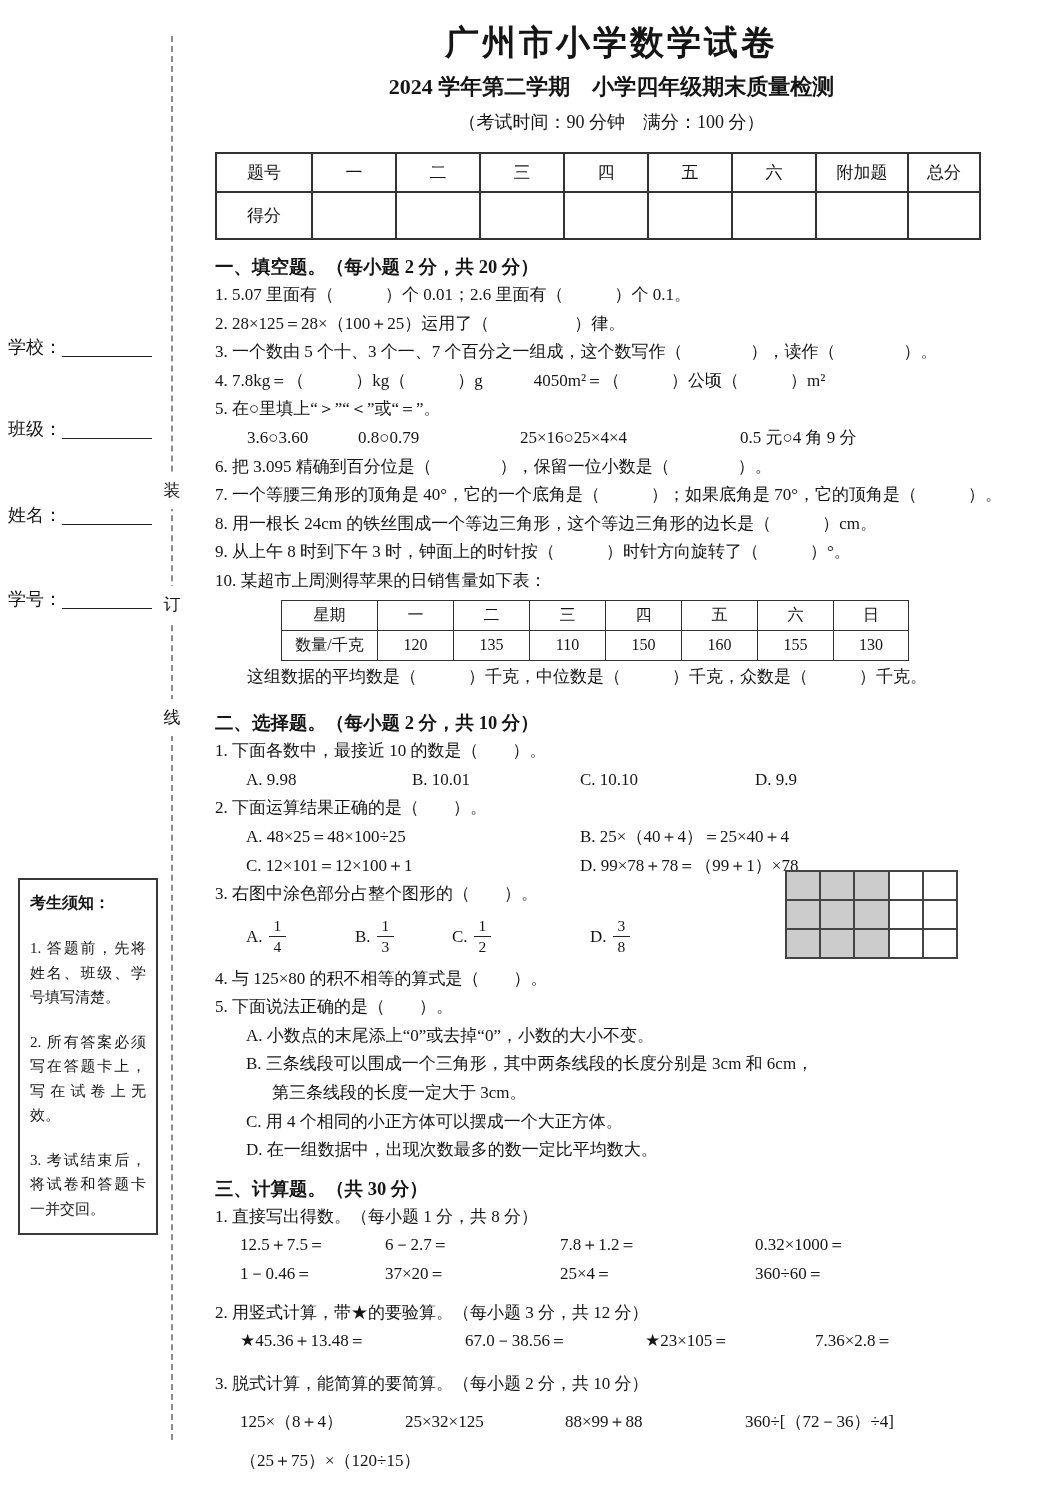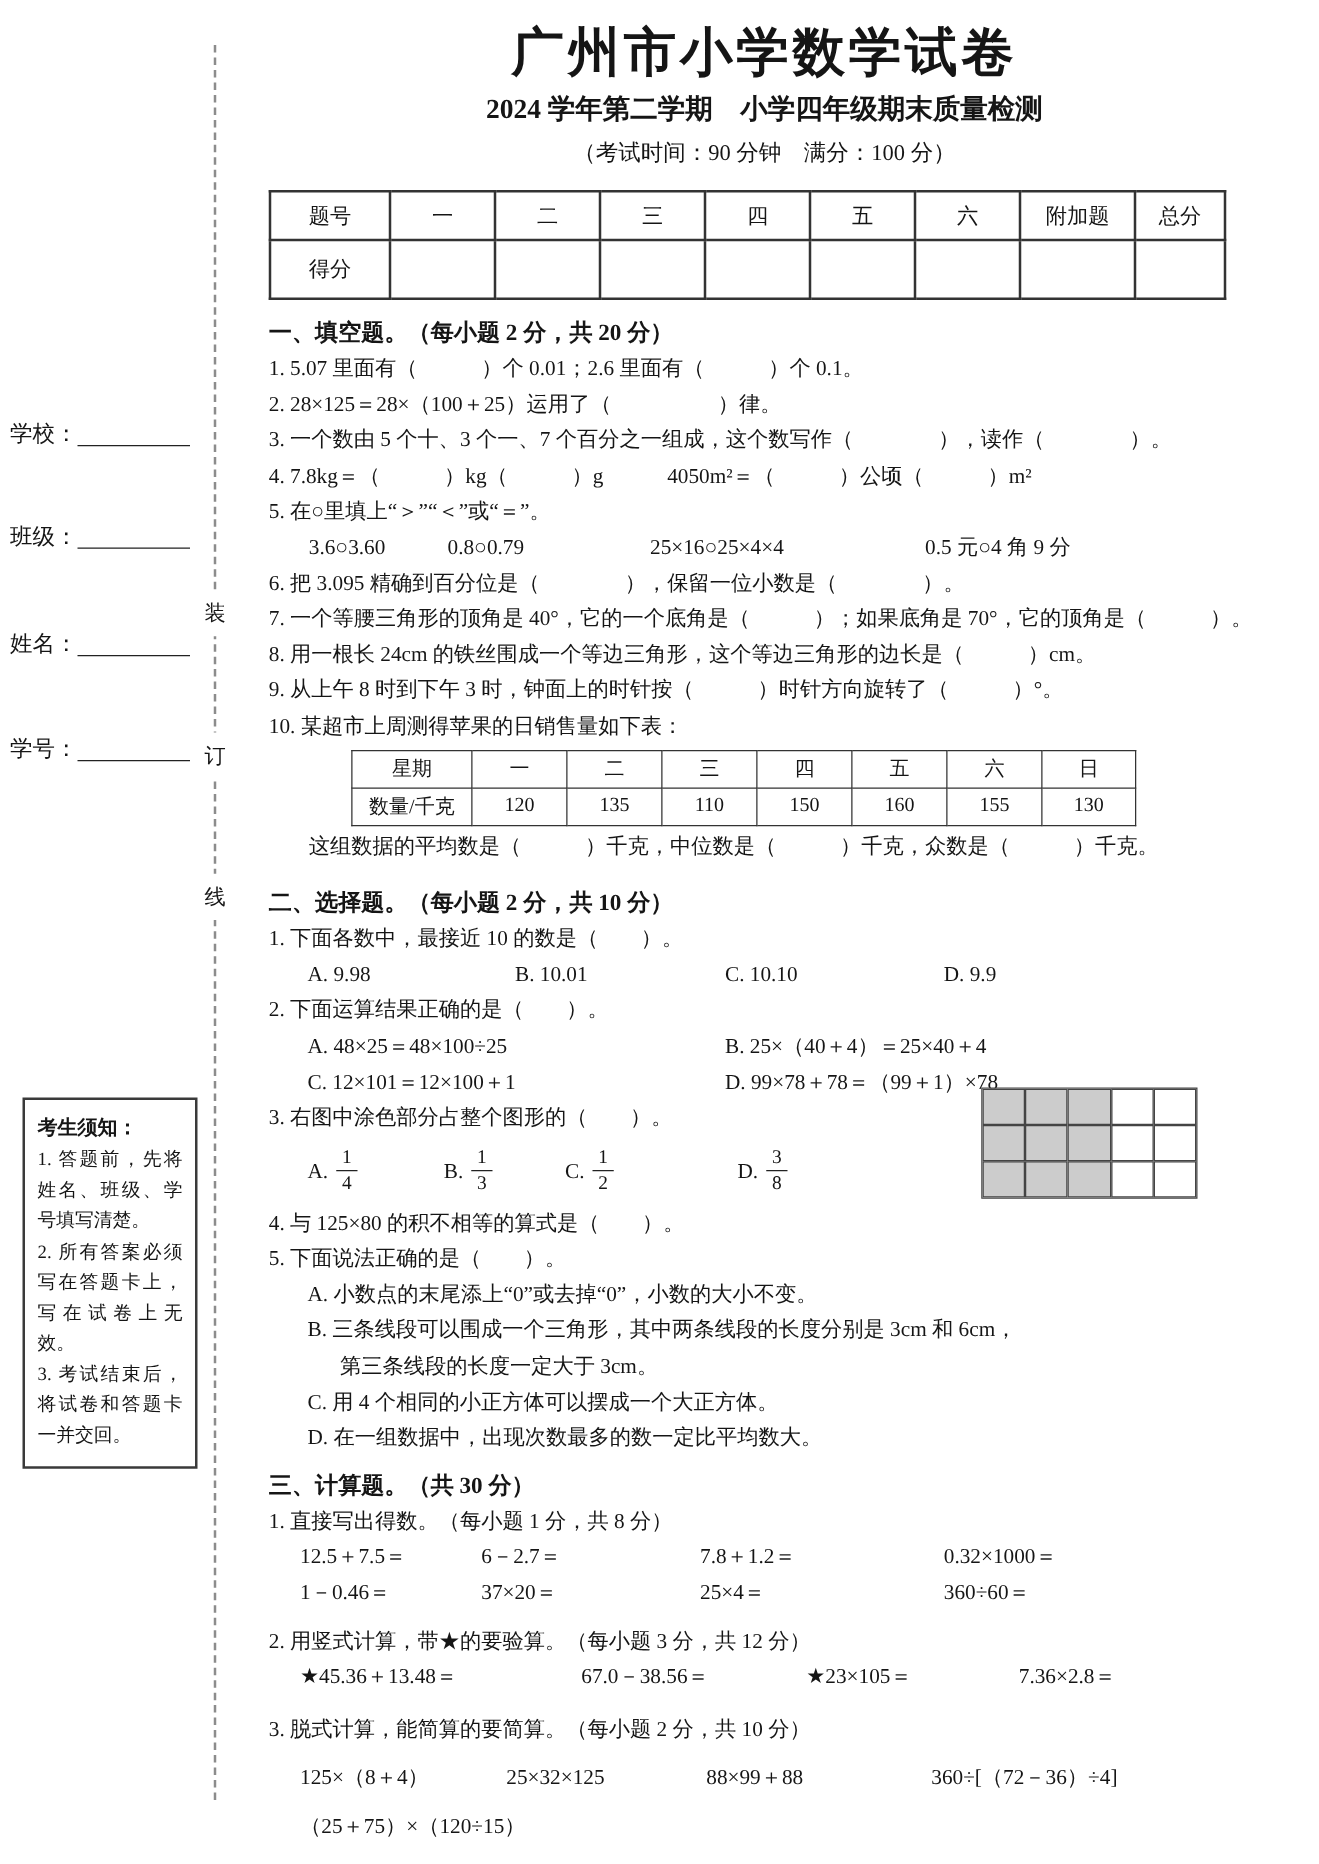--- a/index.html
+++ b/index.html
@@ -14,25 +14,25 @@
   .side-field { position:absolute; left:8px; font-size:18px; white-space:nowrap; }
   .side-field .blank { display:inline-block; width:90px; height:20px; border-bottom:1.5px solid #222; vertical-align:-4px; }
   .sf1 { top:335px; } .sf2 { top:417px; } .sf3 { top:503px; } .sf4 { top:587px; }
 
   .binding-line { position:absolute; left:171px; top:36px; height:1404px; width:0; border-left:2px dashed #8c8c8c; }
   .binding-char { position:absolute; left:162px; width:20px; background:#fff; font-size:17px; text-align:center; padding:7px 0; }
   .bc1 { top:472px; } .bc2 { top:586px; } .bc3 { top:699px; }
 
   .notice-box { position:absolute; left:18px; top:878px; width:140px; border:2px solid #3a3a3a; padding:10px 10px 12px; }
   .notice-title { font-weight:bold; font-size:16px; line-height:26px; }
-  .notice-item { font-size:15px; line-height:24.5px; text-align:justify; }
+  .notice-item { font-size:15px; line-height:24.5px; text-align:justify;margin-top:20px; }
 
   
   .main { position:absolute; left:215px; top:0; width:793px; }
-  .title { text-align:center; font-size:42px; font-weight:bold; letter-spacing:3px; margin-top:20px; line-height:46px; }
+  .title { text-align:center; font-size:34px; font-weight:bold; letter-spacing:3px; margin-top:20px; line-height:46px; }
   .subtitle { text-align:center; font-size:22px; font-weight:bold; margin-top:7px; line-height:28px; }
   .meta { text-align:center; font-size:18px; margin-top:9px; line-height:24px; }
 
   table { border-collapse:collapse; }
   .score-table { width:766px; margin-top:18px; table-layout:fixed; }
   .score-table td { border:2px solid #333; text-align:center; font-size:17px; padding:0; }
   .score-table tr.hdr td { height:39px; }
   .score-table tr.blank-row td { height:47px; }
 
   .sec-heading { font-weight:bold; font-size:18.5px; line-height:28px; margin-top:13px; white-space:nowrap; }

